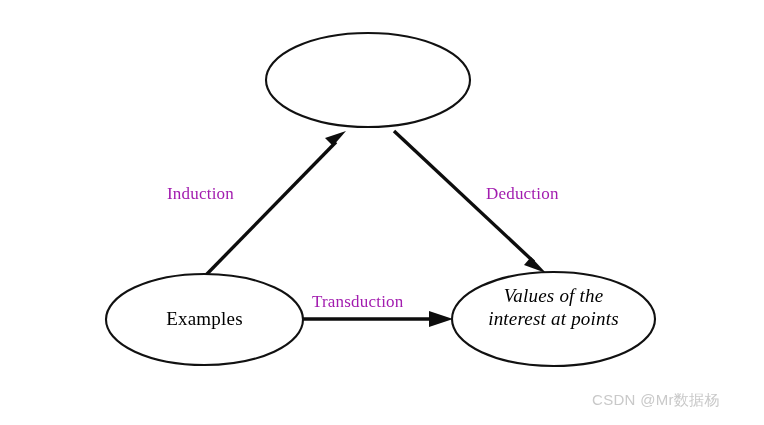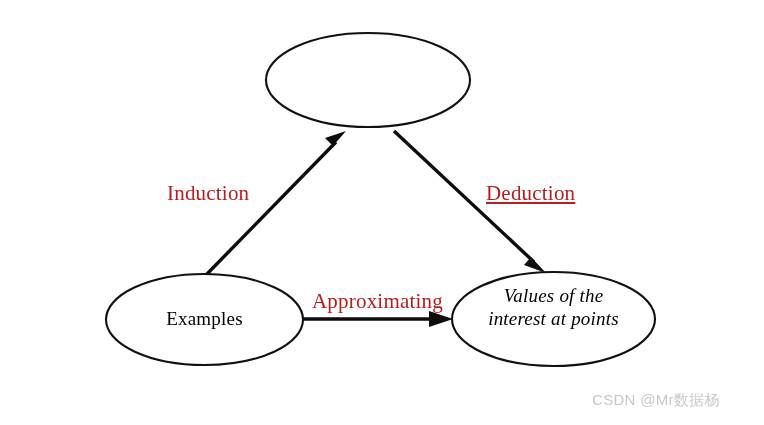--- a/index.html
+++ b/index.html
@@ -49,23 +49,23 @@
     text-align: center;
     color: #000000;
     font-family: "Liberation Serif", "DejaVu Serif", serif;
     font-size: 19px;
     line-height: 23px;
     letter-spacing: 0.2px;
     white-space: nowrap;
   }
   .edge-text {
     position: absolute;
-    color: #b91c1c;
+    color: #a21caf;
     font-family: "Liberation Serif", "DejaVu Serif", serif;
-    font-size: 21px;
+    font-size: 17px;
     line-height: 21px;
     letter-spacing: 0.2px;
     white-space: nowrap;
   }
   #node-label-approximating {
     left: 266px;
     top: 58px;
     width: 204px;
   }
   #node-label-examples {
@@ -79,21 +79,20 @@
     width: 203px;
     font-style: italic;
   }
   #edge-label-induction {
     left: 167px;
     top: 183px;
   }
   #edge-label-deduction {
     left: 486px;
     top: 183px;
-    text-decoration: underline;
   }
   #edge-label-transduction {
     left: 312px;
     top: 291px;
   }
   #watermark {
     position: absolute;
     left: 592px;
     top: 391px;
     color: #c9c9c9;
@@ -136,17 +135,17 @@
     <div>Examples</div>
   </div>
 
   <div class="node-text" id="node-label-values">
     <div>Values of the</div>
     <div>interest at points</div>
   </div>
 
   <div class="edge-text" id="edge-label-induction">Induction</div>
   <div class="edge-text" id="edge-label-deduction">Deduction</div>
-  <div class="edge-text" id="edge-label-transduction">Approximating</div>
+  <div class="edge-text" id="edge-label-transduction">Transduction</div>
 
   <div id="watermark">CSDN @Mr数据杨</div>
 
 </div>
 
 </body></html>

